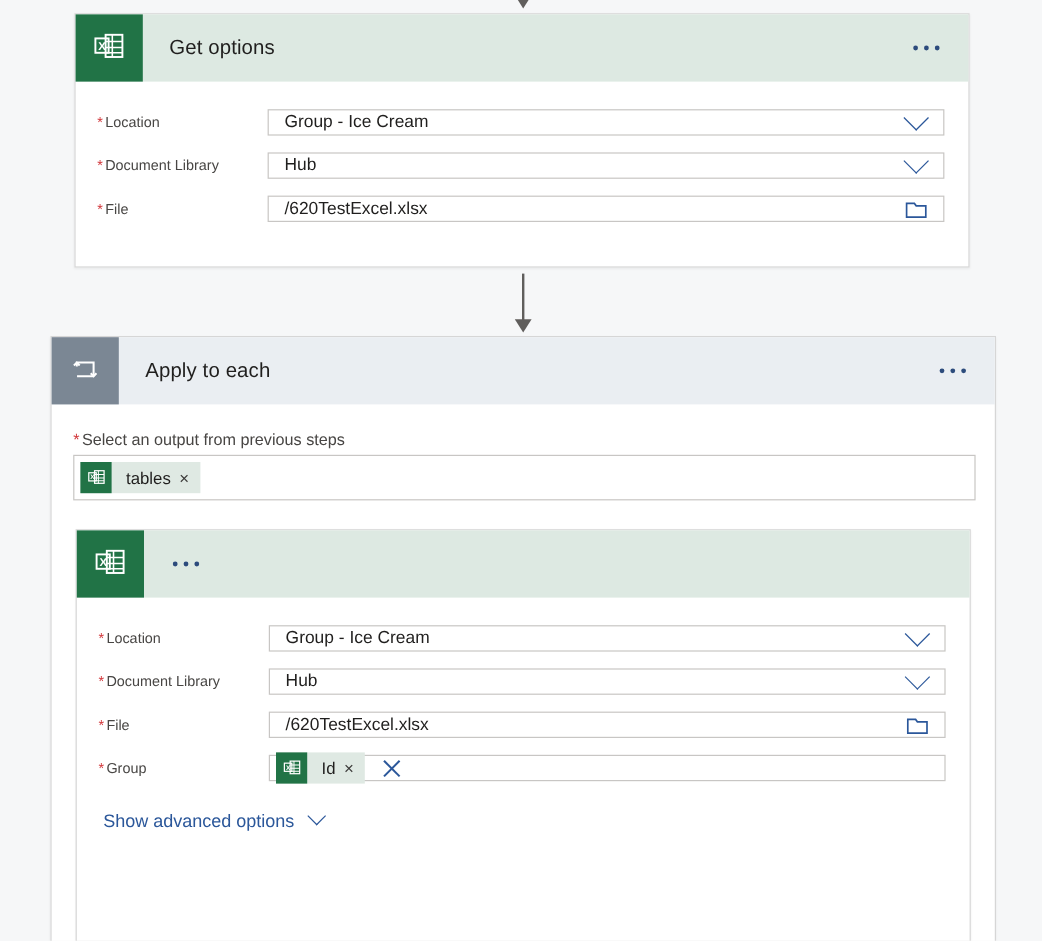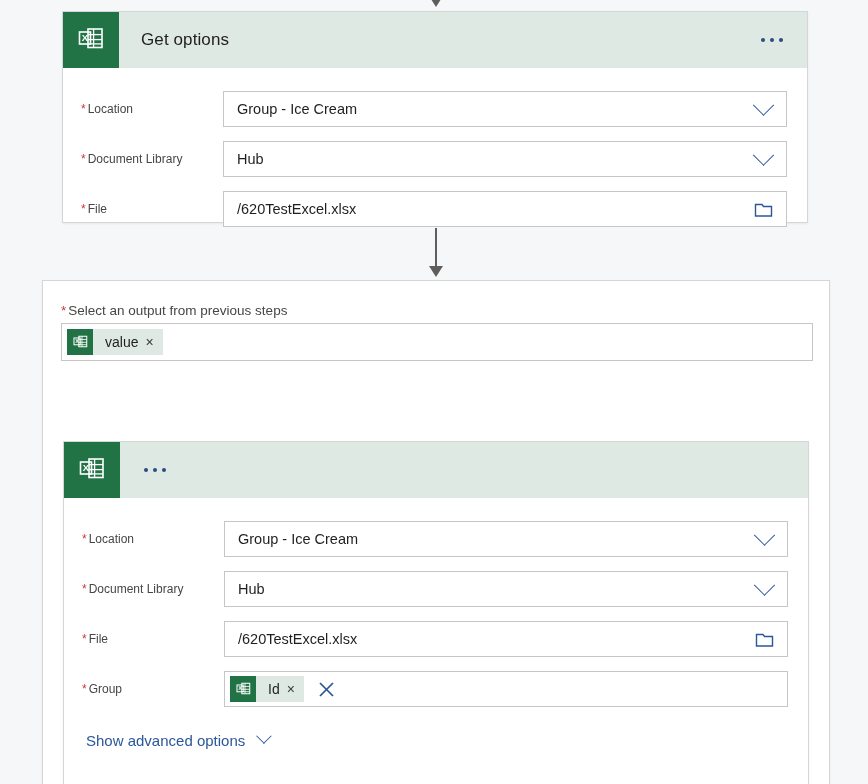--- a/index.html
+++ b/index.html
@@ -76,21 +76,21 @@
     font-size: 12px;
     color: #484644;
     padding-left: 18px;
     white-space: nowrap;
   }
   .req { color: #d13438; margin-right: 2px; }
 
   .field {
     flex: 1 1 auto;
     position: relative;
-    height: 36px;
+    height: 22px;
     border: 1px solid #c8c6c4;
     background: #fff;
     display: flex; align-items: center;
   }
   .field .value {
     font-size: 14.5px; color: #201f1e;
     padding-left: 13px;
     flex: 1 1 auto;
     white-space: nowrap; overflow: hidden;
   }
@@ -226,39 +226,55 @@
 
     </div>
   </div>
 
   <div class="connector" style="left:404px; top:228px; width:64px; height:50px;">
     <div class="shaft" style="height:40px;"></div>
     <div class="head" style="top:38px;"></div>
   </div>
 
   <div class="card" style="left:42px; top:280px; width:788px; height:520px;">
+    <div class="card-header loop">
+      <div class="header-icon loop">
+        <svg width="30" height="30" viewBox="0 0 30 30" aria-hidden="true">
+          <path d="M8 11.5V8h14v11.5" fill="none" stroke="#fff" stroke-width="1.7"></path>
+          <path d="M22 19.5H8.2" fill="none" stroke="#fff" stroke-width="1.7"></path>
+          <path d="M5.6 10.6L8 8.2l2.4 2.4" fill="none" stroke="#fff" stroke-width="1.7"></path>
+          <path d="M19.6 17.1L22 19.5l2.4-2.4" fill="none" stroke="#fff" stroke-width="1.7"></path>
+        </svg>
+      </div>
+      <div class="card-title">Apply to each</div>
+      <div class="ellipsis">
+        <i></i>
+          <i></i>
+          <i></i>
+      </div>
+    </div>
 
     <div class="loop-body">
       <div class="loop-field-label">
         <span class="req">*</span><span>Select an output from previous steps</span>
       </div>
       <div class="token-field">
         <div class="token">
           <div class="tok-icon">
             <svg width="17" height="17" viewBox="0 0 30 30" aria-hidden="true">
               <rect x="3.5" y="7" width="11" height="12" fill="none" stroke="#fff" stroke-width="1.8"></rect>
               <text x="9" y="16.4" font-size="9.5" font-family="Liberation Sans, sans-serif" font-weight="bold" fill="#fff" text-anchor="middle">X</text>
               <rect x="12" y="4" width="14" height="18.5" fill="none" stroke="#fff" stroke-width="1.8"></rect>
               <line x1="12" y1="9.6" x2="26" y2="9.6" stroke="#fff" stroke-width="1.5"></line>
               <line x1="12" y1="14.6" x2="26" y2="14.6" stroke="#fff" stroke-width="1.5"></line>
               <line x1="12" y1="18.9" x2="26" y2="18.9" stroke="#fff" stroke-width="1.5"></line>
               <line x1="17.6" y1="4" x2="17.6" y2="22.5" stroke="#fff" stroke-width="1.5"></line>
             </svg>
           </div>
-          <span class="tok-text">value</span>
+          <span class="tok-text">tables</span>
           <span class="tok-x">×</span>
         </div>
       </div>
 
       <div class="card" style="left:20px; top:160px; width:746px; height:344px;">
         <div class="card-header excel">
           <div class="header-icon excel">
             <svg width="30" height="30" viewBox="0 0 30 30" aria-hidden="true">
               <rect x="3.5" y="7" width="11" height="12" fill="none" stroke="#fff" stroke-width="1.6"></rect>
               <text x="9" y="16.4" font-size="9.5" font-family="Liberation Sans, sans-serif" font-weight="bold" fill="#fff" text-anchor="middle">X</text>

